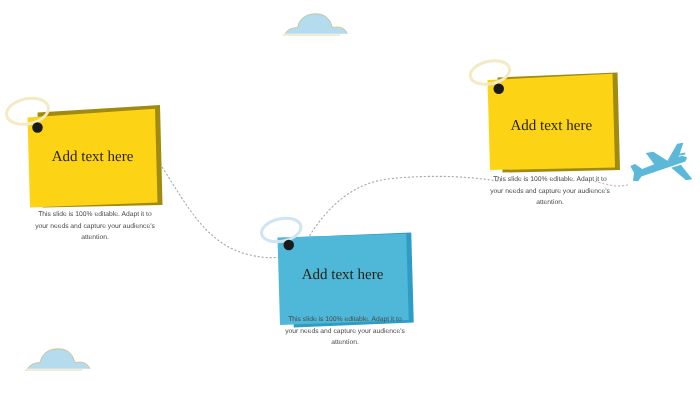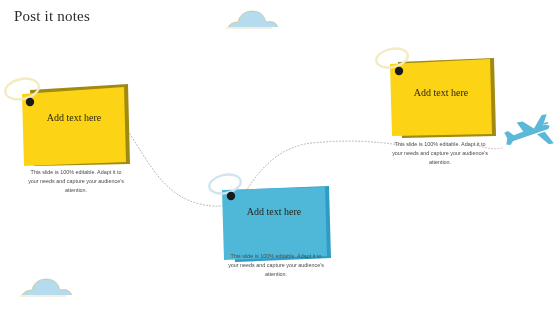--- a/index.html
+++ b/index.html
@@ -40,41 +40,41 @@
   }
   .note-group {
     position: absolute;
   }
   .note-svg {
     display: block;
   }
   .note-label {
     position: absolute;
     font-family: "Liberation Serif", serif;
-    font-size: 10px;
+    font-size: 12px;
     color: #231f12;
     white-space: nowrap;
     text-align: center;
+    margin-top: 6px;
   }
   .note-caption {
     position: absolute;
     width: 96px;
     font-family: "Liberation Sans", sans-serif;
     font-size: 5.4px;
     line-height: 1.62;
     color: #4a4a4a;
     text-align: center;
   }
 </style>
 </head>
 <body>
 
 <div id="slide">
 
-  <div id="page-title">Post it notes</div>
 
   <svg class="layer-svg" viewBox="0 0 560 315" xmlns="http://www.w3.org/2000/svg">
 
     <g>
       <path d="M228 27 q3 -5 10 -5 q2 -10 13 -11 q12 -1 15 11 q9 -2 12 5 z" fill="#A8D5EC" opacity="0.85"></path>
       <path d="M228 27 q3 -5 10 -5 q2 -10 13 -11 q12 -1 15 11 q9 -2 12 5" fill="none" stroke="#CBB26A" stroke-width="0.7" opacity="0.75"></path>
       <path d="M226 28 L272 28" stroke="#CBB26A" stroke-width="0.7" opacity="0.6" fill="none"></path>
     </g>
 
     <g>

